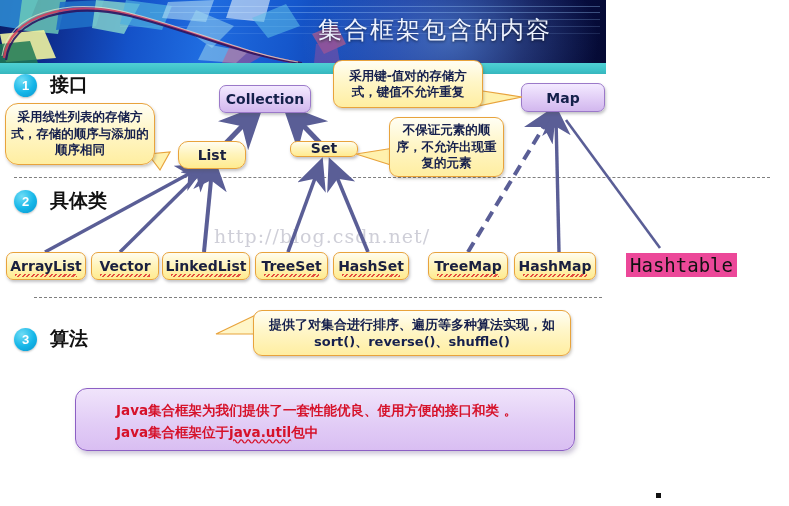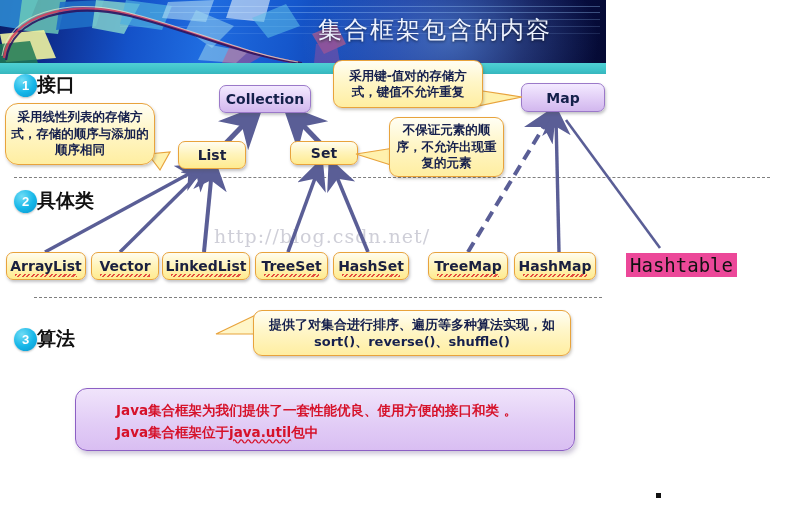--- a/index.html
+++ b/index.html
@@ -38,21 +38,21 @@
   
   .sec{position:absolute;display:flex;align-items:center;}
   .sec .num{
     width:23px;height:23px;border-radius:50%;
     background:radial-gradient(circle at 35% 28%,#6fdcf5 0%,#15b6e8 55%,#0b93cc 100%);
     color:#ffffff;font-size:13px;font-weight:bold;
     display:flex;align-items:center;justify-content:center;
     box-shadow:0 1px 2px rgba(0,0,0,.25);
   }
   .sec .sname{
-    color:#111111;font-size:19px;font-weight:bold;
+    margin-left:13px;color:#111111;font-size:19px;font-weight:bold;
     font-family:"DejaVu Sans","Liberation Sans",sans-serif;
     text-align:right;
   }
 
   
   .node{
     position:absolute;box-sizing:border-box;
     display:flex;align-items:center;justify-content:center;
     border-radius:7px;
     font-size:14px;font-weight:bold;color:#1a2040;
@@ -200,25 +200,25 @@
   </div>
 
   <div class="node purple" style="left:219px;top:85px;width:92px;height:28px;">
     <span>Collection</span>
   </div>
 
   <div class="node purple" style="left:521px;top:83px;width:84px;height:29px;">
     <span>Map</span>
   </div>
 
-  <div class="node yellow" style="left:178px;top:141px;width:68px;height:28px;">
+  <div class="node yellow" style="left:178px;top:141px;width:68px;height:28px;border-radius:10px;">
     <span>List</span>
   </div>
 
-  <div class="node yellow" style="left:290px;top:141px;width:68px;height:24px;">
+  <div class="node yellow" style="left:290px;top:141px;width:68px;height:16px;align-items:flex-end;">
     <span>Set</span>
   </div>
 
   <div class="callout" style="left:5px;top:103px;width:150px;height:62px;font-size:12.5px;border-radius:13px;">
     <span>采用线性列表的存储方式，存储的顺序与添加的顺序相同</span>
   </div>
   <svg style="position:absolute;left:148px;top:140px;width:50px;height:36px;z-index:6;">
     <polygon points="0,14 22,12 12,30" fill="#fff1ad" stroke="#e8a33c" stroke-width="1.2"></polygon>
   </svg>
 

